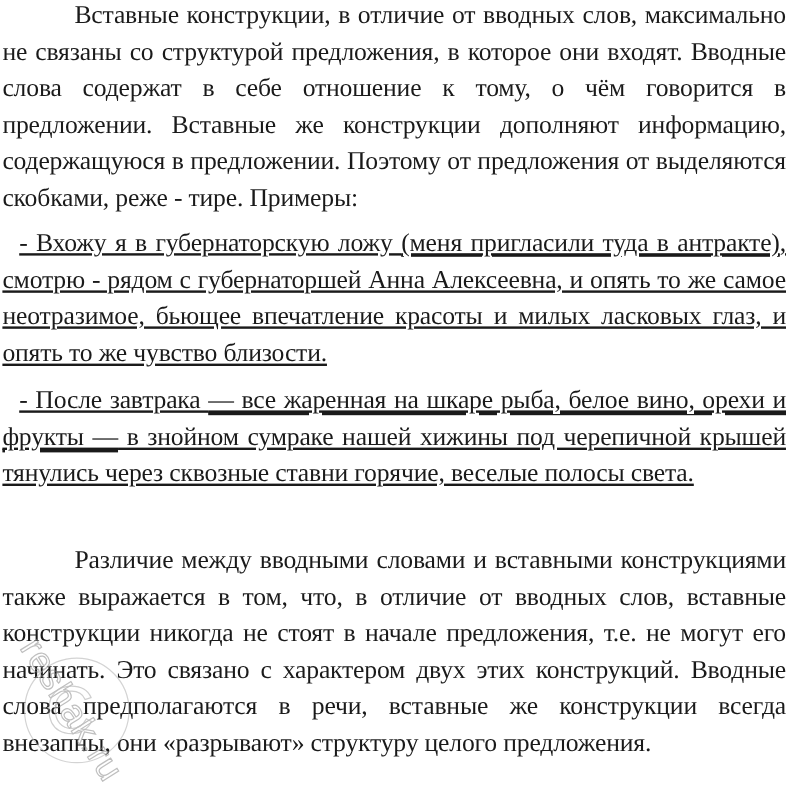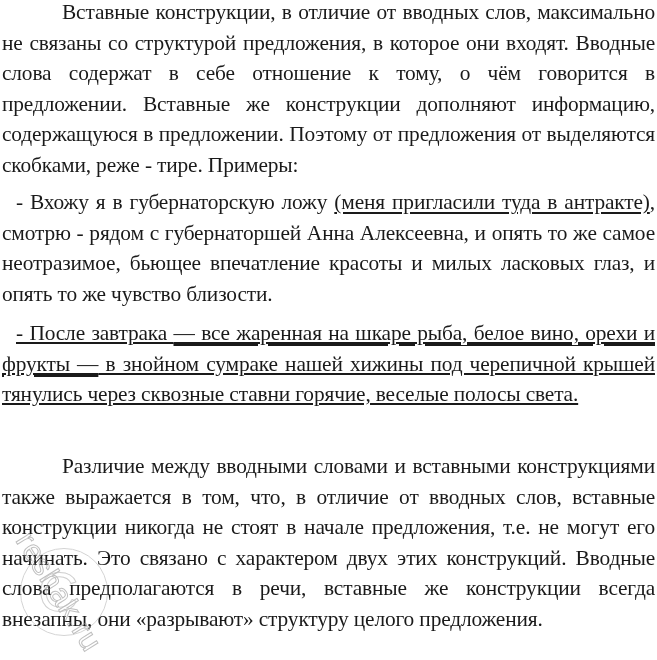--- a/index.html
+++ b/index.html
@@ -26,21 +26,21 @@
     font-size: 21.4px;
     line-height: 30.6px;
     text-align: justify;
     text-align-last: left;
     letter-spacing: -0.15px;
     word-spacing: 0px;
   }
   .indent { text-indent: 60px; }
   .example { text-indent: 14px; }
   .p1 { position: absolute; top: -3px; left: 0; right: 0; }
-  .p2 { position: absolute; top: 187px; left: 0; right: 0; }
+  .p2 { position: absolute; top: 187px; left: 0; right: 0; text-decoration: underline; }
   .p3 { position: absolute; top: 318px; left: 0; right: 0; text-decoration: underline; }
   .p4 { position: absolute; top: 451px; left: 0; right: 0; }
   .ul {
     text-decoration: underline;
     text-decoration-thickness: 1.5px;
     text-underline-offset: 3px;
   }
   .ul2 {
     text-decoration: underline;
     text-decoration-thickness: 2.5px;

